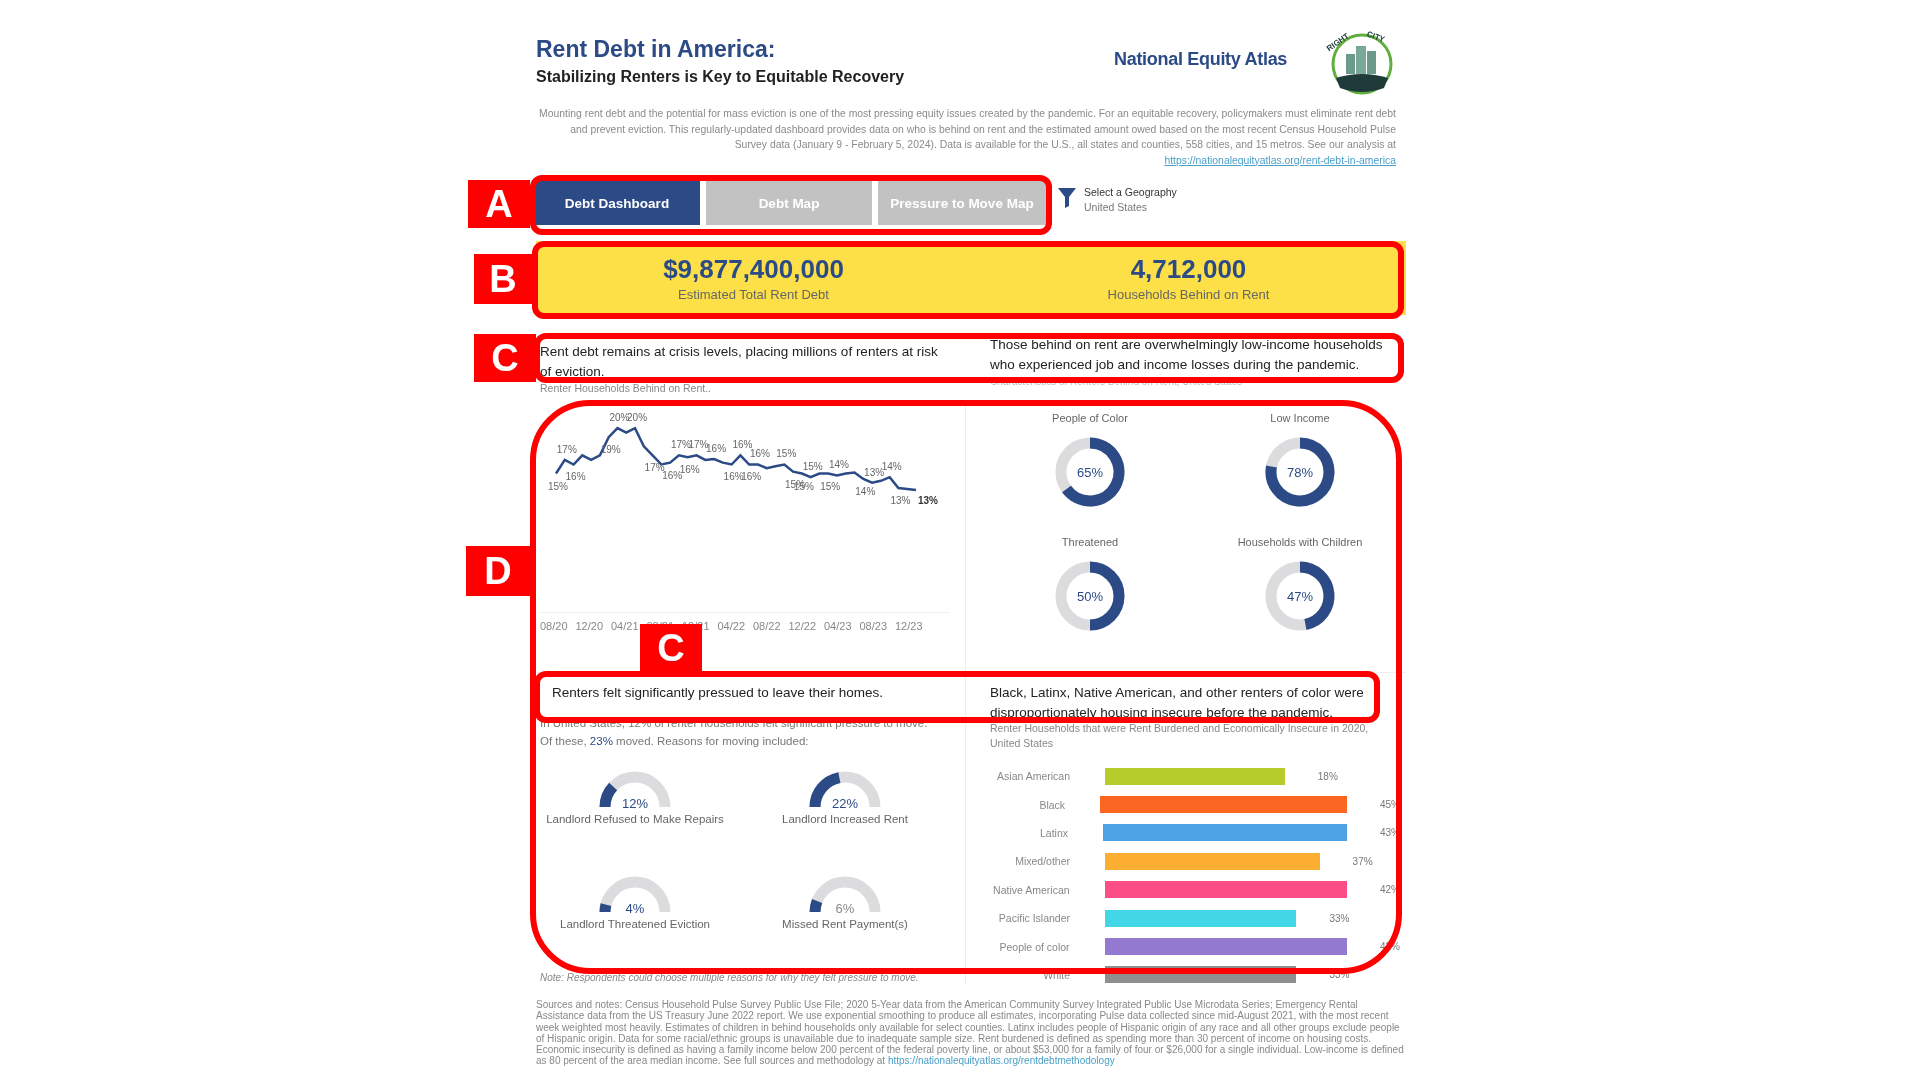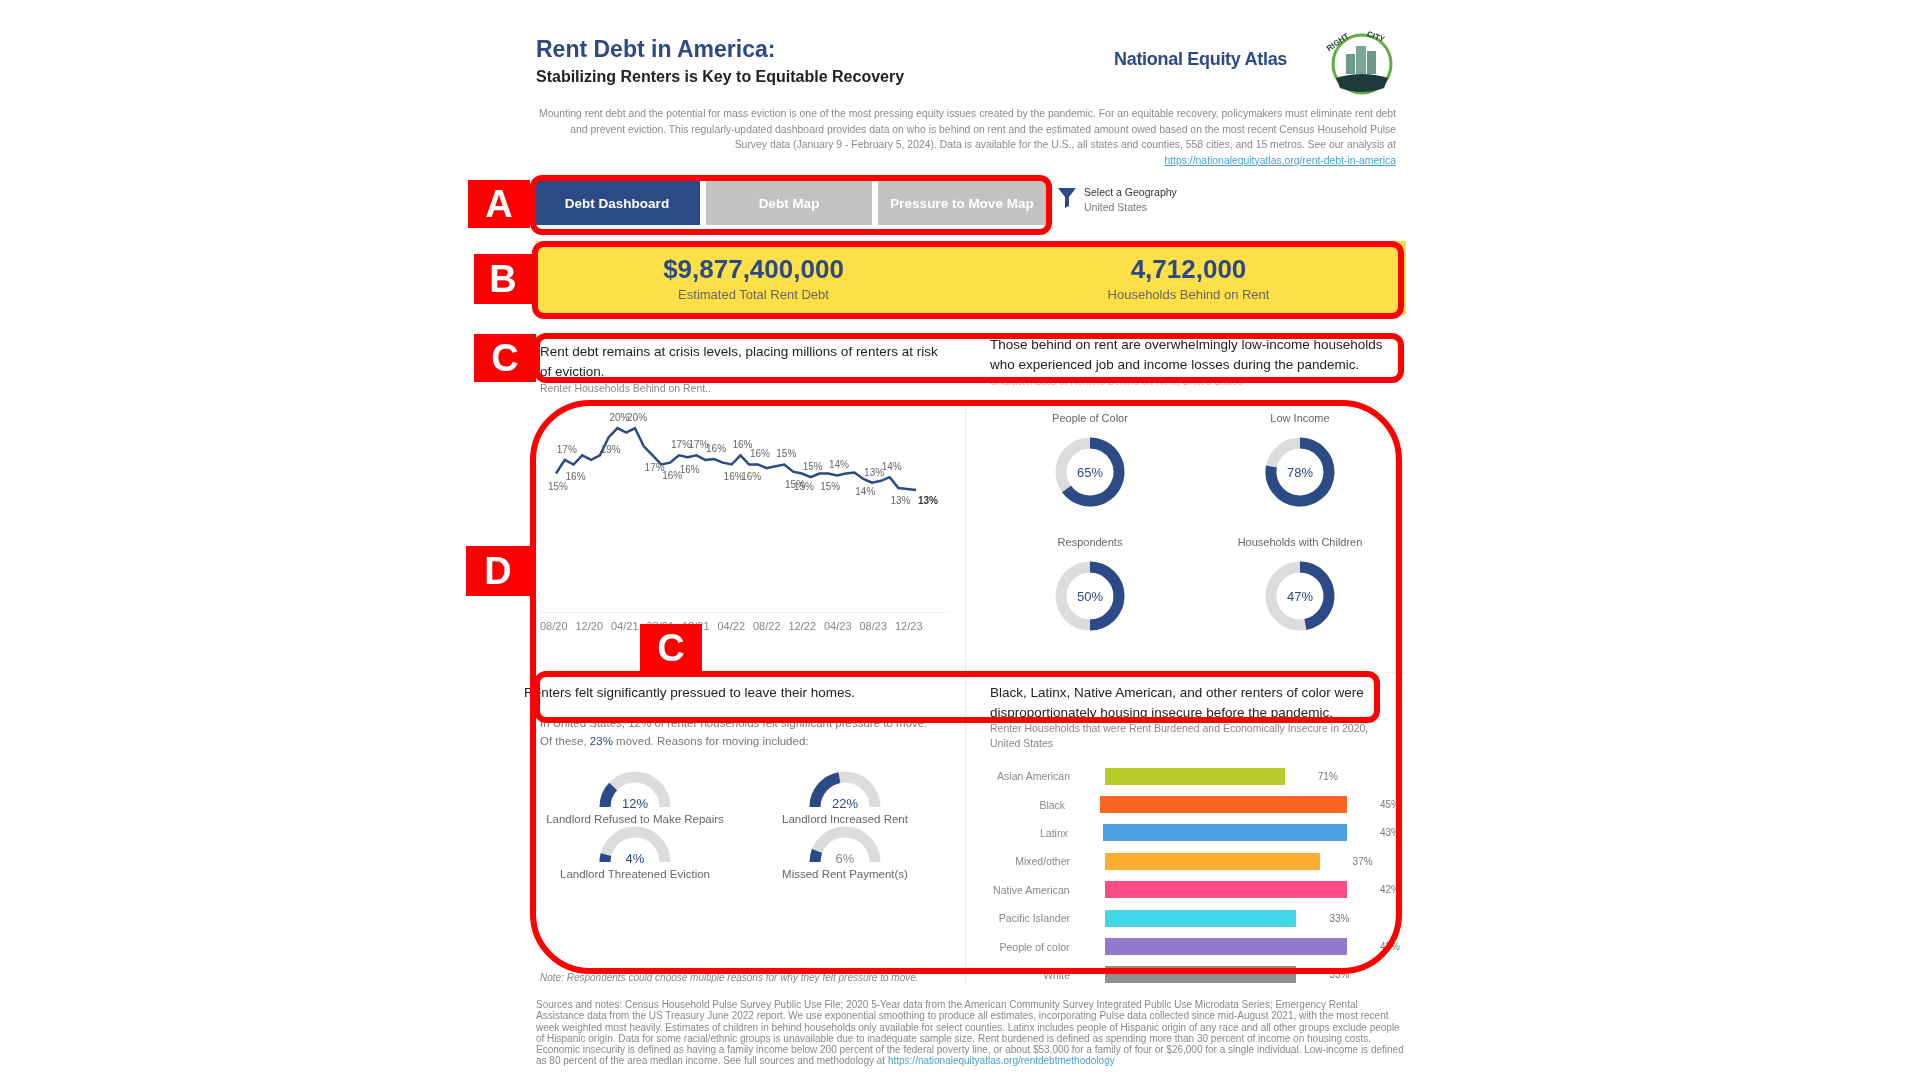--- a/index.html
+++ b/index.html
@@ -52,21 +52,21 @@
   .x-ticks { left: 540px; top: 620px; width: 420px; display: flex; gap: 0; }
   .x-tick { font-size: 11px; color: #888; width: 35.5px; }
 
   
   .donut-cell { width: 200px; display: flex; flex-direction: column; align-items: center; }
   .donut-title { font-size: 11px; color: #666; margin-bottom: 12px; }
   .donut-wrap { position: relative; width: 72px; height: 72px; }
   .donut-text { position: absolute; left: 0; top: 0; width: 72px; height: 72px; display: flex; align-items: center; justify-content: center; font-size: 13px; color: #2b4a86; }
 
   
-  .h-left2 { left: 524px; top: 683px; }
+  .h-left2 { left: 552px; top: 683px; }
   .p-text { left: 540px; top: 714px; width: 400px; font-size: 11.5px; color: #777; line-height: 18px; }
   .p-text .hl { color: #2b4a86; }
 
   .gauge-cell { width: 210px; display: flex; flex-direction: column; align-items: center; }
   .gauge-wrap { position: relative; width: 74px; height: 38px; }
   .gauge-val { font-size: 13px; color: #2b4a86; margin-top: -12px; position: relative; }
   .gauge-val.muted { color: #888; }
   .gauge-label { font-size: 11.5px; color: #666; margin-top: 2px; }
 
   .note { left: 540px; top: 972px; font-size: 10px; color: #888; font-style: italic; }
@@ -204,41 +204,41 @@
         </svg><div class="donut-text">65%</div></div>
   </div>
   <div class="donut-cell" style="margin-left:10px;">
     <div class="donut-title">Low Income</div>
     <div class="donut-wrap"><svg class="donut" width="72" height="72" viewBox="0 0 72 72">
           <circle cx="36" cy="36" r="29" fill="none" stroke="#dcdcde" stroke-width="11"></circle>
           <path d="M36 7 A29 29 0 1 1 7.513126465488284 30.568790537206645" fill="none" stroke="#2b4a86" stroke-width="11"></path>
         </svg><div class="donut-text">78%</div></div>
   </div>
   <div class="donut-cell">
-    <div class="donut-title">Respondents</div>
+    <div class="donut-title">Threatened</div>
     <div class="donut-wrap"><svg class="donut" width="72" height="72" viewBox="0 0 72 72">
           <circle cx="36" cy="36" r="29" fill="none" stroke="#dcdcde" stroke-width="11"></circle>
           <path d="M36 7 A29 29 0 0 1 36.00289999999518 64.999999855" fill="none" stroke="#2b4a86" stroke-width="11"></path>
         </svg><div class="donut-text">50%</div></div>
   </div>
   <div class="donut-cell" style="margin-left:10px;">
     <div class="donut-title">Households with Children</div>
     <div class="donut-wrap"><svg class="donut" width="72" height="72" viewBox="0 0 72 72">
           <circle cx="36" cy="36" r="29" fill="none" stroke="#dcdcde" stroke-width="11"></circle>
           <path d="M36 7 A29 29 0 0 1 41.436906728838096 64.48578672288893" fill="none" stroke="#2b4a86" stroke-width="11"></path>
         </svg><div class="donut-text">47%</div></div>
   </div>
 </div>
 
 <div class="abs heading h-left2">Renters felt significantly pressued to leave their homes.</div>
 <div class="abs p-text">
   <span>In United States, 12% of renter households felt significant pressure to move. Of these, </span><span class="hl">23%</span><span> moved. Reasons for moving included:</span>
 </div>
 
-<div class="abs" style="left:530px; top:770px; width:430px; display:flex; flex-wrap:wrap; ">
+<div class="abs" style="left:530px; top:770px; width:430px; display:flex; flex-wrap:wrap; row-gap:50px;">
   <div class="gauge-cell">
     <div class="gauge-wrap"><svg class="gauge" width="74" height="38" viewBox="0 0 74 38">
           <path d="M7 37 A30 30 0 0 1 67 37" fill="none" stroke="#dcdcde" stroke-width="11"></path>
           <path d="M7 37 A30 30 0 0 1 15.130941177357652 16.46358682213934" fill="none" stroke="#2b4a86" stroke-width="11"></path>
         </svg></div>
     <div class="gauge-val">12%</div>
     <div class="gauge-label">Landlord Refused to Make Repairs</div>
   </div>
   <div class="gauge-cell">
     <div class="gauge-wrap"><svg class="gauge" width="74" height="38" viewBox="0 0 74 38">
@@ -267,21 +267,21 @@
 </div>
 
 <div class="abs note">Note: Respondents could choose multiple reasons for why they felt pressure to move.</div>
 
 <div class="abs heading h-right2">Black, Latinx, Native American, and other renters of color were disproportionately housing insecure before the pandemic.</div>
 <div class="abs sub-right2">Renter Households  that were Rent Burdened and Economically Insecure in 2020, United States</div>
 <div class="abs bars" id="bars">
     <div class="bar-row">
       <div class="bar-label">Asian American</div>
       <div class="bar" style="width: 179.8px; background: rgb(181, 204, 42);"></div>
-      <div class="bar-val">71%</div>
+      <div class="bar-val">18%</div>
     </div>
     <div class="bar-row">
       <div class="bar-label">Black</div>
       <div class="bar" style="width: 261px; background: rgb(251, 102, 34);"></div>
       <div class="bar-val">45%</div>
     </div>
     <div class="bar-row">
       <div class="bar-label">Latinx</div>
       <div class="bar" style="width: 249.4px; background: rgb(77, 162, 230);"></div>
       <div class="bar-val">43%</div>

